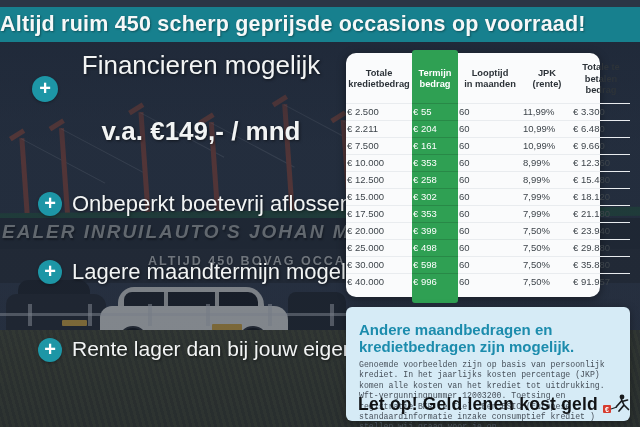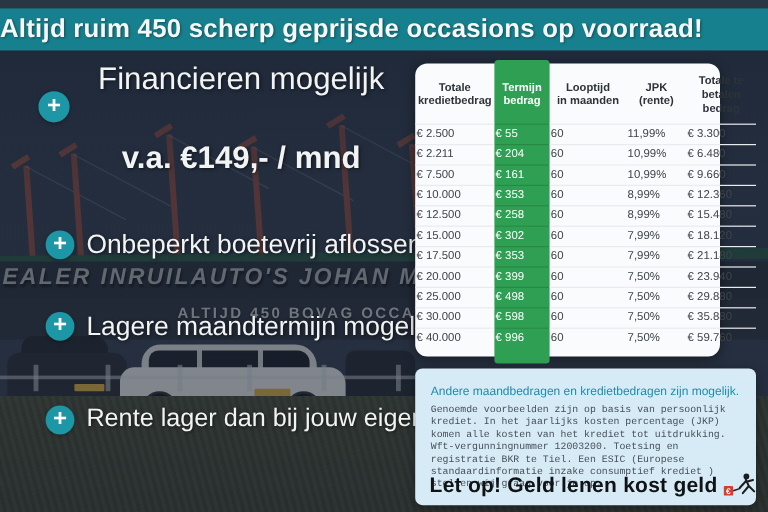--- a/index.html
+++ b/index.html
@@ -58,21 +58,21 @@
   .table-card th{font-size:9.3px;color:#2d3339;padding:9px 0 6px 0;font-weight:bold;}
   .table-card th span{display:block;line-height:11.5px;}
   .table-card th.green-head{color:#fff;}
   .table-card tbody td{font-size:9.5px;color:#3e454b;text-align:left;height:17px;border-top:1px solid #E9ECEF;}
   .table-card tbody td.green-cell{color:#fff;border-top:1px solid rgba(0,0,0,.14);}
   .table-card th,.table-card td{text-align:center;}
 
   
   .info-card{position:absolute;left:346px;top:307px;width:284px;height:114px;background:#D6EBF6;
     border-radius:6px;z-index:7;box-shadow:0 2px 8px rgba(0,0,0,.35);}
-  .info-heading{margin:14px 12px 0 13px;font-size:10px;font-weight:normal;color:#1C8CAD;}
+  .info-heading{margin:14px 12px 0 13px;font-size:15px;font-weight:bold;color:#1C8CAD;}
   .info-body{margin:5px 12px 0 13px;font-size:8.2px;line-height:10.4px;color:#47505a;font-family:Liberation Mono, monospace;}
   .warning-row{position:absolute;left:12px;bottom:6px;display:flex;align-items:center;gap:5px;}
   .warning-text{font-size:17.5px;font-weight:bold;color:#101214;letter-spacing:.2px;white-space:nowrap;text-align:right;}
   .warning-icon{display:inline-block;width:30px;height:22px;}
 </style>
 </head>
 <body>
 
 <div class="stage">
 
@@ -241,21 +241,21 @@
             <td class="green-cell">€ 598</td>
             <td>60</td>
             <td>7,50%</td>
             <td>€ 35.880</td>
           </tr>
           <tr>
             <td>€ 40.000</td>
             <td class="green-cell">€ 996</td>
             <td>60</td>
             <td>7,50%</td>
-            <td>€ 59.760</td>
+            <td>€ 91.957</td>
           </tr>
         </tbody>
     </table>
   </div>
 
   <div class="info-card">
     <div class="info-heading">Andere maandbedragen en kredietbedragen zijn mogelijk.</div>
     <p class="info-body">Genoemde voorbeelden zijn op basis van persoonlijk krediet. In het jaarlijks kosten percentage (JKP) komen alle kosten van het krediet tot uitdrukking. Wft-vergunningnummer 12003200. Toetsing en registratie BKR te Tiel. Een ESIC (Europese standaardinformatie inzake consumptief krediet ) stellen wij graag voor je op.</p>
     <div class="warning-row">
       <span class="warning-text">Let op! Geld lenen kost geld</span>

